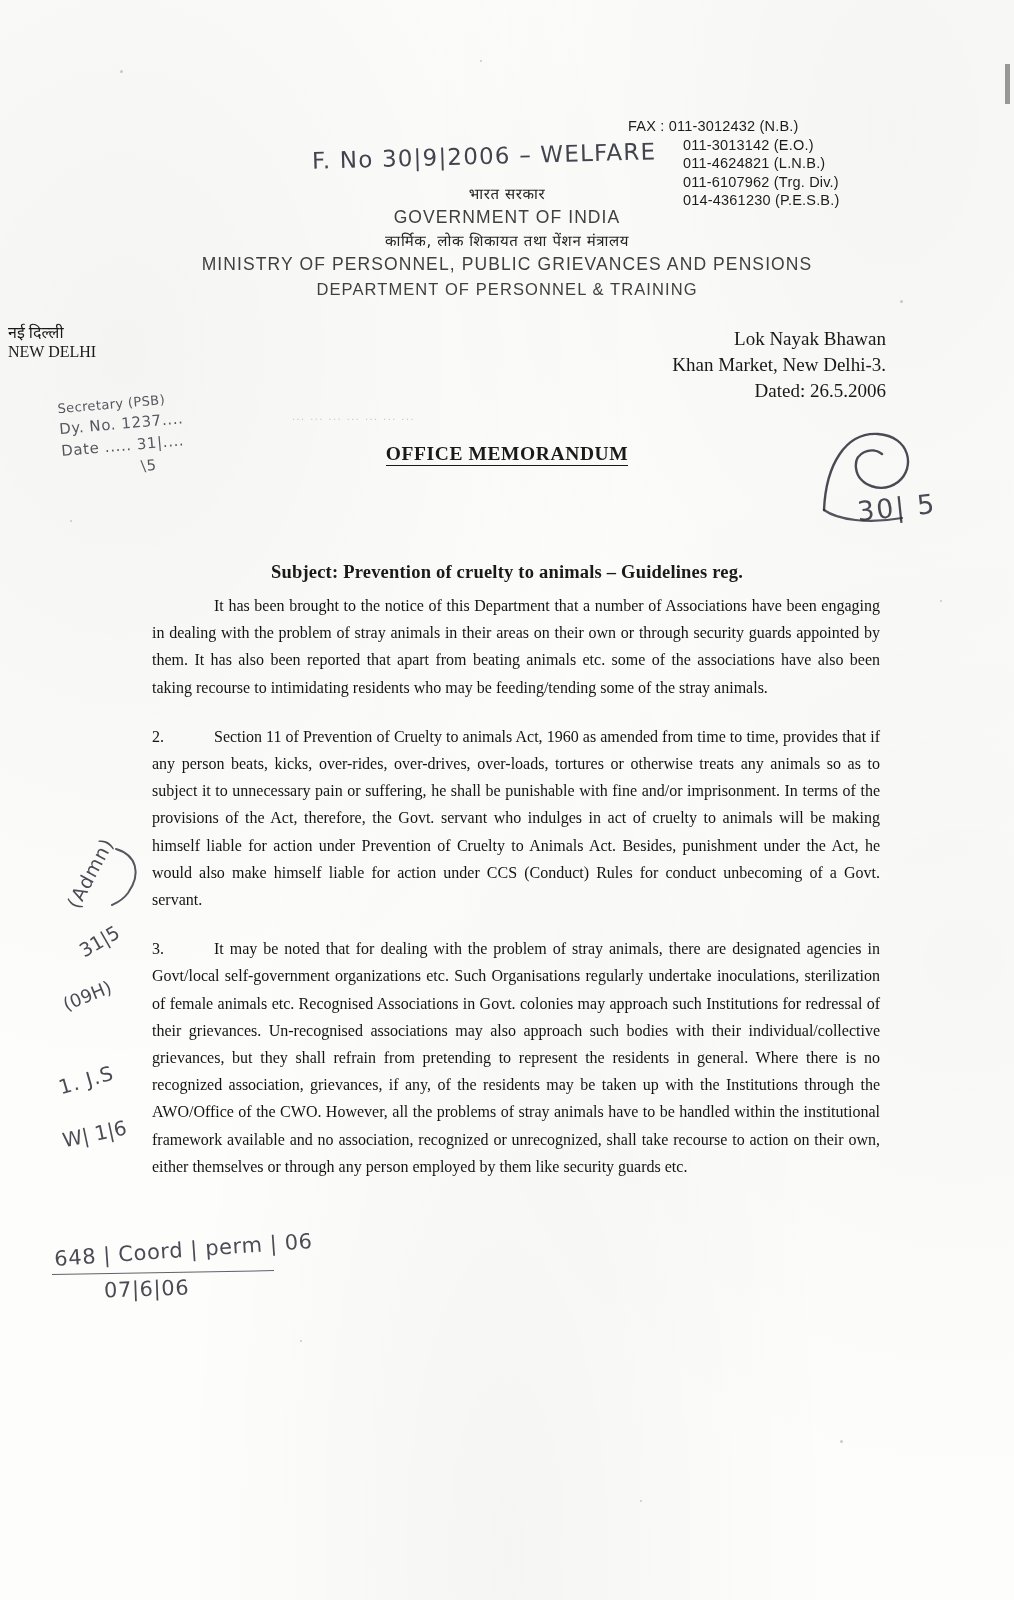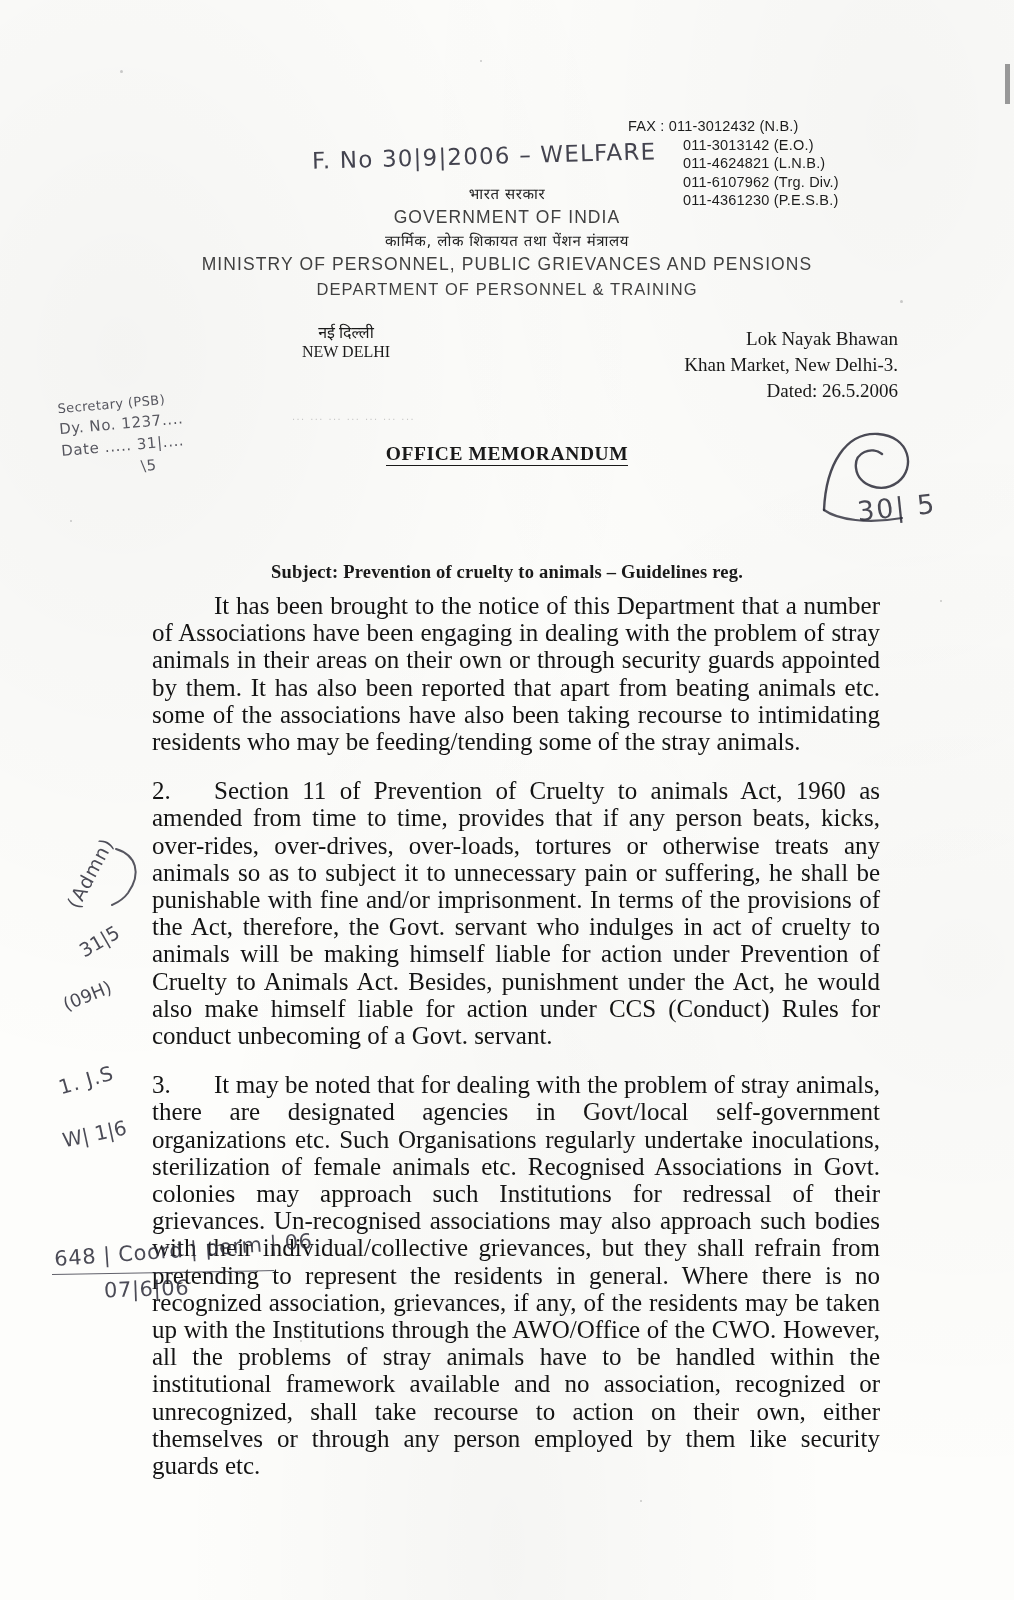--- a/index.html
+++ b/index.html
@@ -85,31 +85,31 @@
     font-size: 17.5px;
     letter-spacing: 1.1px;
     line-height: 25px;
     color: #404040;
   }
   .head .en.small { font-size: 16.5px; }
 
   
   .head-bottom {
     position: absolute;
-    left: 16px;
+    left: 8px;
     width: 660px;
     top: 321px;
-    text-align: center;
+    text-align: left;
     font-family: Liberation Serif, serif;
   }
 
   
   .addr {
     position: absolute;
-    right: 116px;
+    right: 128px;
     top: 326px;
     text-align: right;
     font-family: "Liberation Serif", serif;
     font-size: 19px;
     line-height: 26px;
     color: #181818;
     white-space: nowrap;
   }
 
   
@@ -186,21 +186,21 @@
     margin-top: 32px;
   }
 
   
   .body {
     position: absolute;
     left: 152px;
     top: 592px;
     width: 728px;
     font-family: "Liberation Serif", serif;
-    font-size: 25px;
+    font-size: 16px;
     line-height: 27.2px;
     text-align: justify;
     color: #141414;
   }
   .body p { margin: 0 0 22px 0; }
   .body p.ind { text-indent: 62px; }
   .body .num {
     display: inline-block;
     width: 62px;
   }
@@ -307,21 +307,21 @@
     </div>
     <div class="frow" style="padding-left:55px;">
       <span>011-4624821</span>
       <span>(L.N.B.)</span>
     </div>
     <div class="frow" style="padding-left:55px;">
       <span>011-6107962</span>
       <span>(Trg. Div.)</span>
     </div>
     <div class="frow" style="padding-left:55px;">
-      <span>011-4361230</span>
+      <span>014-4361230</span>
       <span>(P.E.S.B.)</span>
     </div>
   </div>
 
   <div class="file-no">F. No 30|9|2006 – WELFARE</div>
 
   <div class="head">
     <div class="hi">भारत सरकार</div>
     <div class="en">GOVERNMENT OF INDIA</div>
     <div class="hi">कार्मिक, लोक शिकायत तथा पेंशन मंत्रालय</div>

